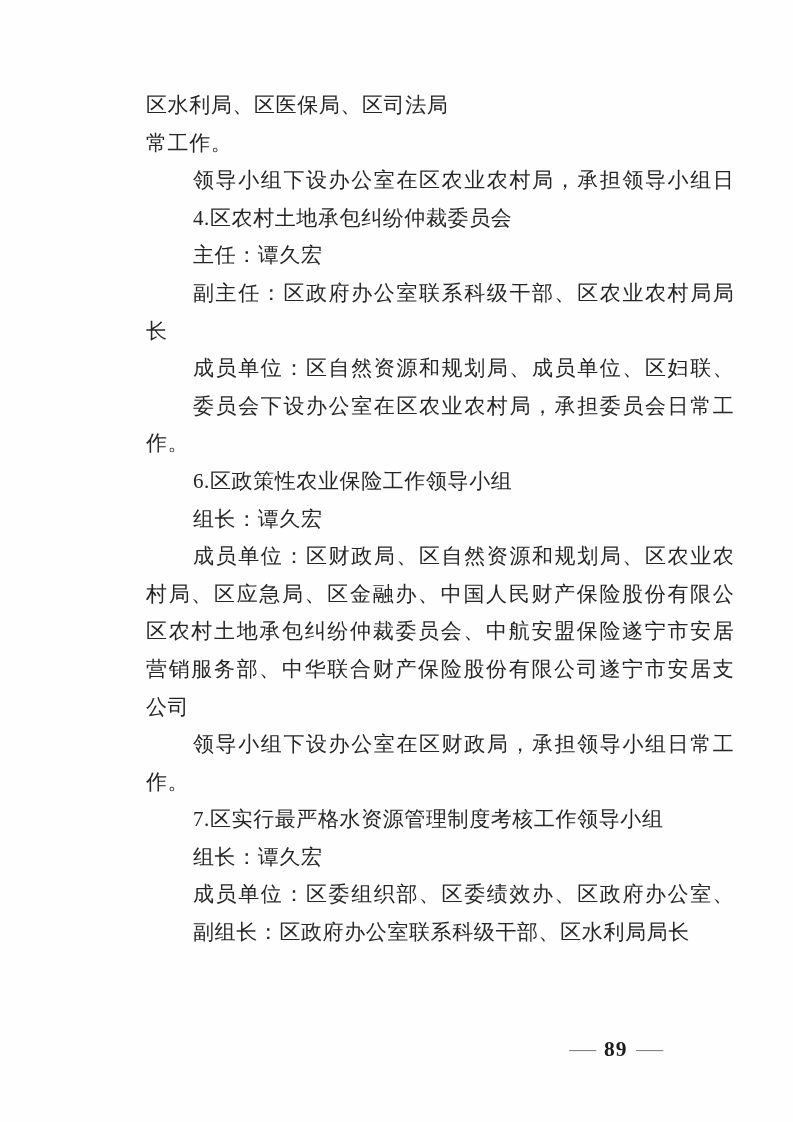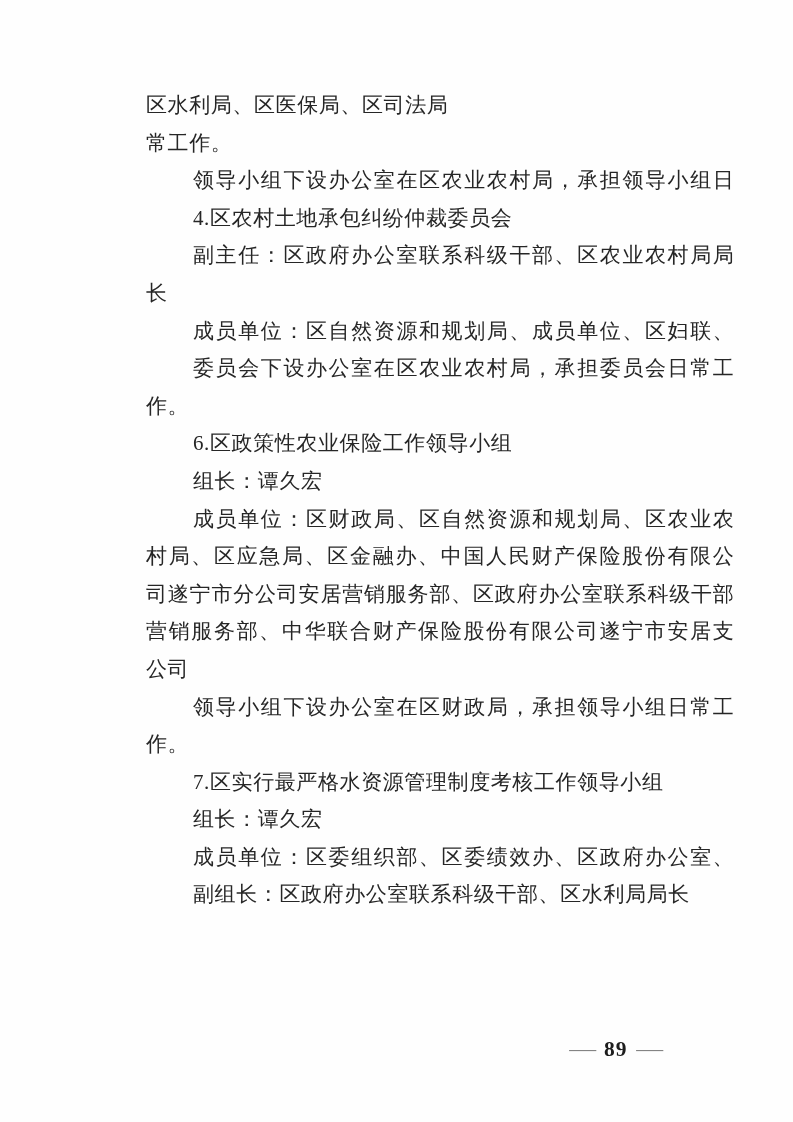--- a/index.html
+++ b/index.html
@@ -66,30 +66,31 @@
 </head>
 <body>
 
 <div class="page">
 
   <div class="text-block">
     <div class="ln">区水利局、区医保局、区司法局</div>
     <div class="ln">常工作。</div>
     <div class="ln ind just">领导小组下设办公室在区农业农村局，承担领导小组日</div>
     <div class="ln ind">4.区农村土地承包纠纷仲裁委员会</div>
+    <div class="ln ind">主任：谭久宏</div>
     <div class="ln ind just">副主任：区政府办公室联系科级干部、区农业农村局局</div>
     <div class="ln">长</div>
     <div class="ln ind just">成员单位：区自然资源和规划局、成员单位、区妇联、</div>
     <div class="ln ind just">委员会下设办公室在区农业农村局，承担委员会日常工</div>
     <div class="ln">作。</div>
     <div class="ln ind">6.区政策性农业保险工作领导小组</div>
     <div class="ln ind">组长：谭久宏</div>
     <div class="ln ind just">成员单位：区财政局、区自然资源和规划局、区农业农</div>
     <div class="ln just">村局、区应急局、区金融办、中国人民财产保险股份有限公</div>
-    <div class="ln just">司遂宁市分公司安居营销服务部、区政府办公室联系科级干部</div>
+    <div class="ln just">区农村土地承包纠纷仲裁委员会、中航安盟保险遂宁市安居</div>
     <div class="ln just">营销服务部、中华联合财产保险股份有限公司遂宁市安居支</div>
     <div class="ln">公司</div>
     <div class="ln ind just">领导小组下设办公室在区财政局，承担领导小组日常工</div>
     <div class="ln">作。</div>
     <div class="ln ind">7.区实行最严格水资源管理制度考核工作领导小组</div>
     <div class="ln ind">组长：谭久宏</div>
     <div class="ln ind just">成员单位：区委组织部、区委绩效办、区政府办公室、</div>
     <div class="ln ind">副组长：区政府办公室联系科级干部、区水利局局长</div>
   </div>
 

